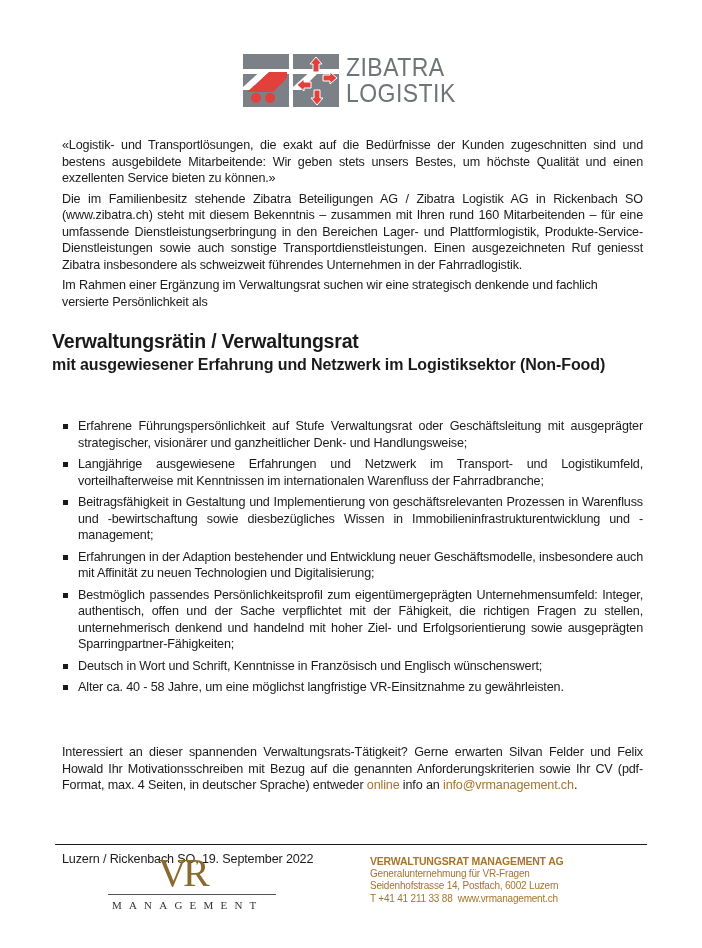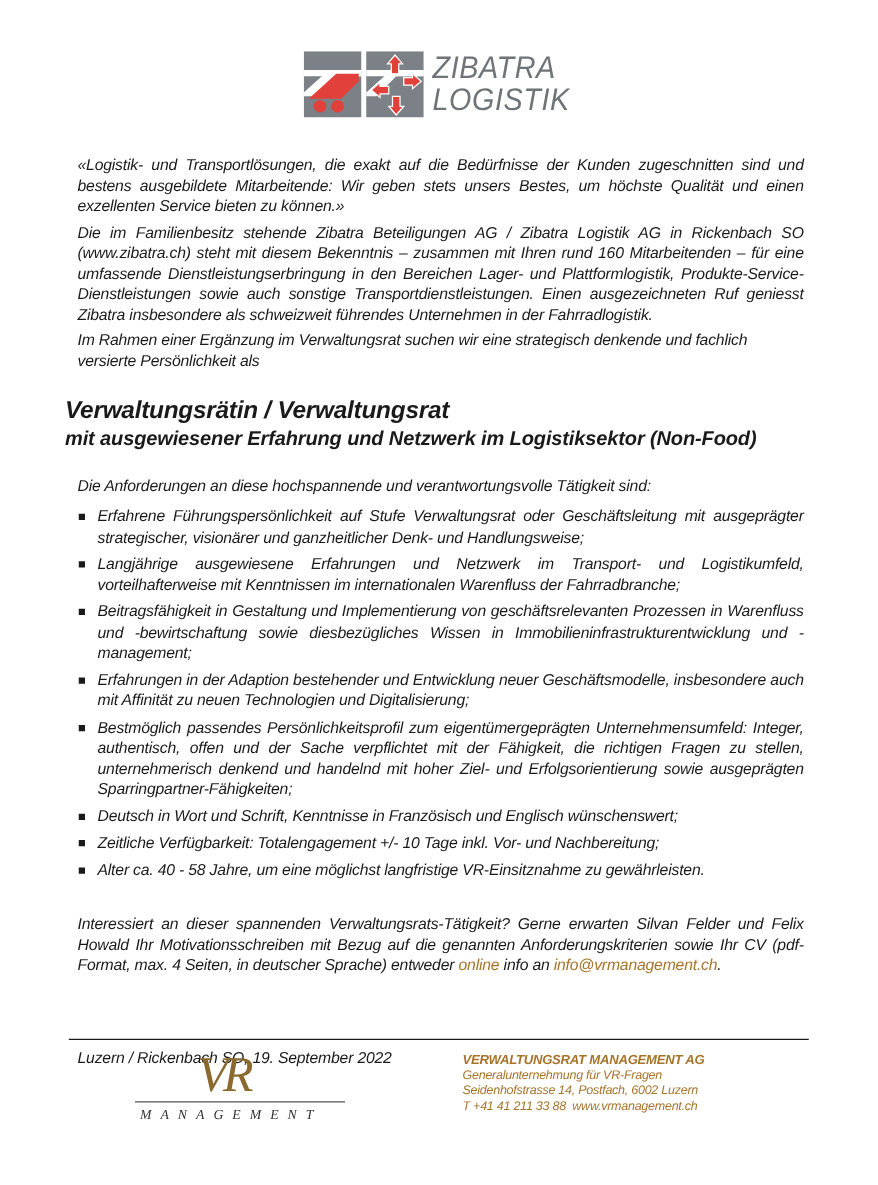--- a/index.html
+++ b/index.html
@@ -1,20 +1,20 @@
 <!DOCTYPE html>
 <html><head>
 <meta charset="utf-8">
 <style>
   html, body { margin: 0; padding: 0; background: #ffffff; }
   body {
     width: 702px; height: 948px; position: relative; overflow: hidden;
     font-family: "Liberation Sans", sans-serif; color: #1a1a1a;
   }
-  .page { position: absolute; left: 0; top: 0; width: 702px; height: 692px; font-style: italic; }
+  .page { position: absolute; left: 0; top: 13px; width: 702px; height: 692px; }
 
   
   .logo { position: absolute; left: 243px; top: 41px; width: 230px; height: 55px; }
   .logo-mark { position: absolute; left: 0; top: 0; width: 96px; height: 53px; }
   .logo-text { position: absolute; left: 103px; top: 0; color: #6e7478; font-size: 25px; line-height: 26px; letter-spacing: 0.5px; font-family: "Liberation Sans", sans-serif; transform: scaleX(0.92); transform-origin: left top; }
   .logo-text div { white-space: nowrap; }
 
   
   .body-text {
     position: absolute; left: 62px; width: 581px;
@@ -79,29 +79,27 @@
 
   <div class="body-text" style="top:124px;">
     <p class="p">«Logistik- und Transportlösungen, die exakt auf die Bedürfnisse der Kunden zugeschnitten sind und bestens ausgebildete Mitarbeitende: Wir geben stets unsers Bestes, um höchste Qualität und einen exzellenten Service bieten zu können.»</p>
     <p class="p">Die im Familienbesitz stehende Zibatra Beteiligungen AG / Zibatra Logistik AG in Rickenbach SO (www.zibatra.ch) steht mit diesem Bekenntnis – zusammen mit Ihren rund 160 Mitarbeitenden – für eine umfassende Dienstleistungserbringung in den Bereichen Lager- und Plattformlogistik, Produkte-Service-Dienstleistungen sowie auch sonstige Transportdienstleistungen. Einen ausgezeichneten Ruf geniesst Zibatra insbesondere als schweizweit führendes Unternehmen in der Fahrradlogistik.</p>
     <p class="p" style="text-align:left;">Im Rahmen einer Ergänzung im Verwaltungsrat suchen wir eine strategisch denkende und fachlich versierte Persönlichkeit als</p>
   </div>
 
   <div class="title-block title-1">Verwaltungsrätin / Verwaltungsrat</div>
   <div class="title-block title-2">mit ausgewiesener Erfahrung und Netzwerk im Logistiksektor (Non-Food)</div>
 
-  <div class="body-text req-intro">Die Anforderungen an diese hochspannende und verantwortungsvolle Tätigkeit sind:</div>
   <ul class="bullets">
     <li><span class="bullet"></span><span>Erfahrene Führungspersönlichkeit auf Stufe Verwaltungsrat oder Geschäftsleitung mit ausgeprägter strategischer, visionärer und ganzheitlicher Denk- und Handlungsweise;</span></li>
     <li><span class="bullet"></span><span>Langjährige ausgewiesene Erfahrungen und Netzwerk im Transport- und Logistikumfeld, vorteilhafterweise mit Kenntnissen im internationalen Warenfluss der Fahrradbranche;</span></li>
     <li><span class="bullet"></span><span>Beitragsfähigkeit in Gestaltung und Implementierung von geschäftsrelevanten Prozessen in Warenfluss und -bewirtschaftung sowie diesbezügliches Wissen in Immobilieninfrastrukturentwicklung und -management;</span></li>
     <li><span class="bullet"></span><span>Erfahrungen in der Adaption bestehender und Entwicklung neuer Geschäftsmodelle, insbesondere auch mit Affinität zu neuen Technologien und Digitalisierung;</span></li>
     <li><span class="bullet"></span><span>Bestmöglich passendes Persönlichkeitsprofil zum eigentümergeprägten Unternehmensumfeld: Integer, authentisch, offen und der Sache verpflichtet mit der Fähigkeit, die richtigen Fragen zu stellen, unternehmerisch denkend und handelnd mit hoher Ziel- und Erfolgsorientierung sowie ausgeprägten Sparringpartner-Fähigkeiten;</span></li>
     <li><span class="bullet"></span><span>Deutsch in Wort und Schrift, Kenntnisse in Französisch und Englisch wünschenswert;</span></li>
-    <li><span class="bullet"></span><span>Zeitliche Verfügbarkeit: Totalengagement +/- 10 Tage inkl. Vor- und Nachbereitung;</span></li>
     <li><span class="bullet"></span><span>Alter ca. 40 - 58 Jahre, um eine möglichst langfristige VR-Einsitznahme zu gewährleisten.</span></li>
   </ul>
 
   <div class="body-text" style="top:731px;">
     <span>Interessiert an dieser spannenden Verwaltungsrats-Tätigkeit? Gerne erwarten Silvan Felder und Felix Howald Ihr Motivationsschreiben mit Bezug auf die genannten Anforderungskriterien sowie Ihr CV (pdf-Format, max. 4 Seiten, in deutscher Sprache) entweder </span><span class="link">online</span><span> info an </span><span class="link">info@vrmanagement.ch</span><span>.</span>
   </div>
 
   <div class="body-text" style="top:796px;margin-top:42px;">Luzern / Rickenbach SO, 19. September 2022</div>
 
   <div class="rule"></div>

